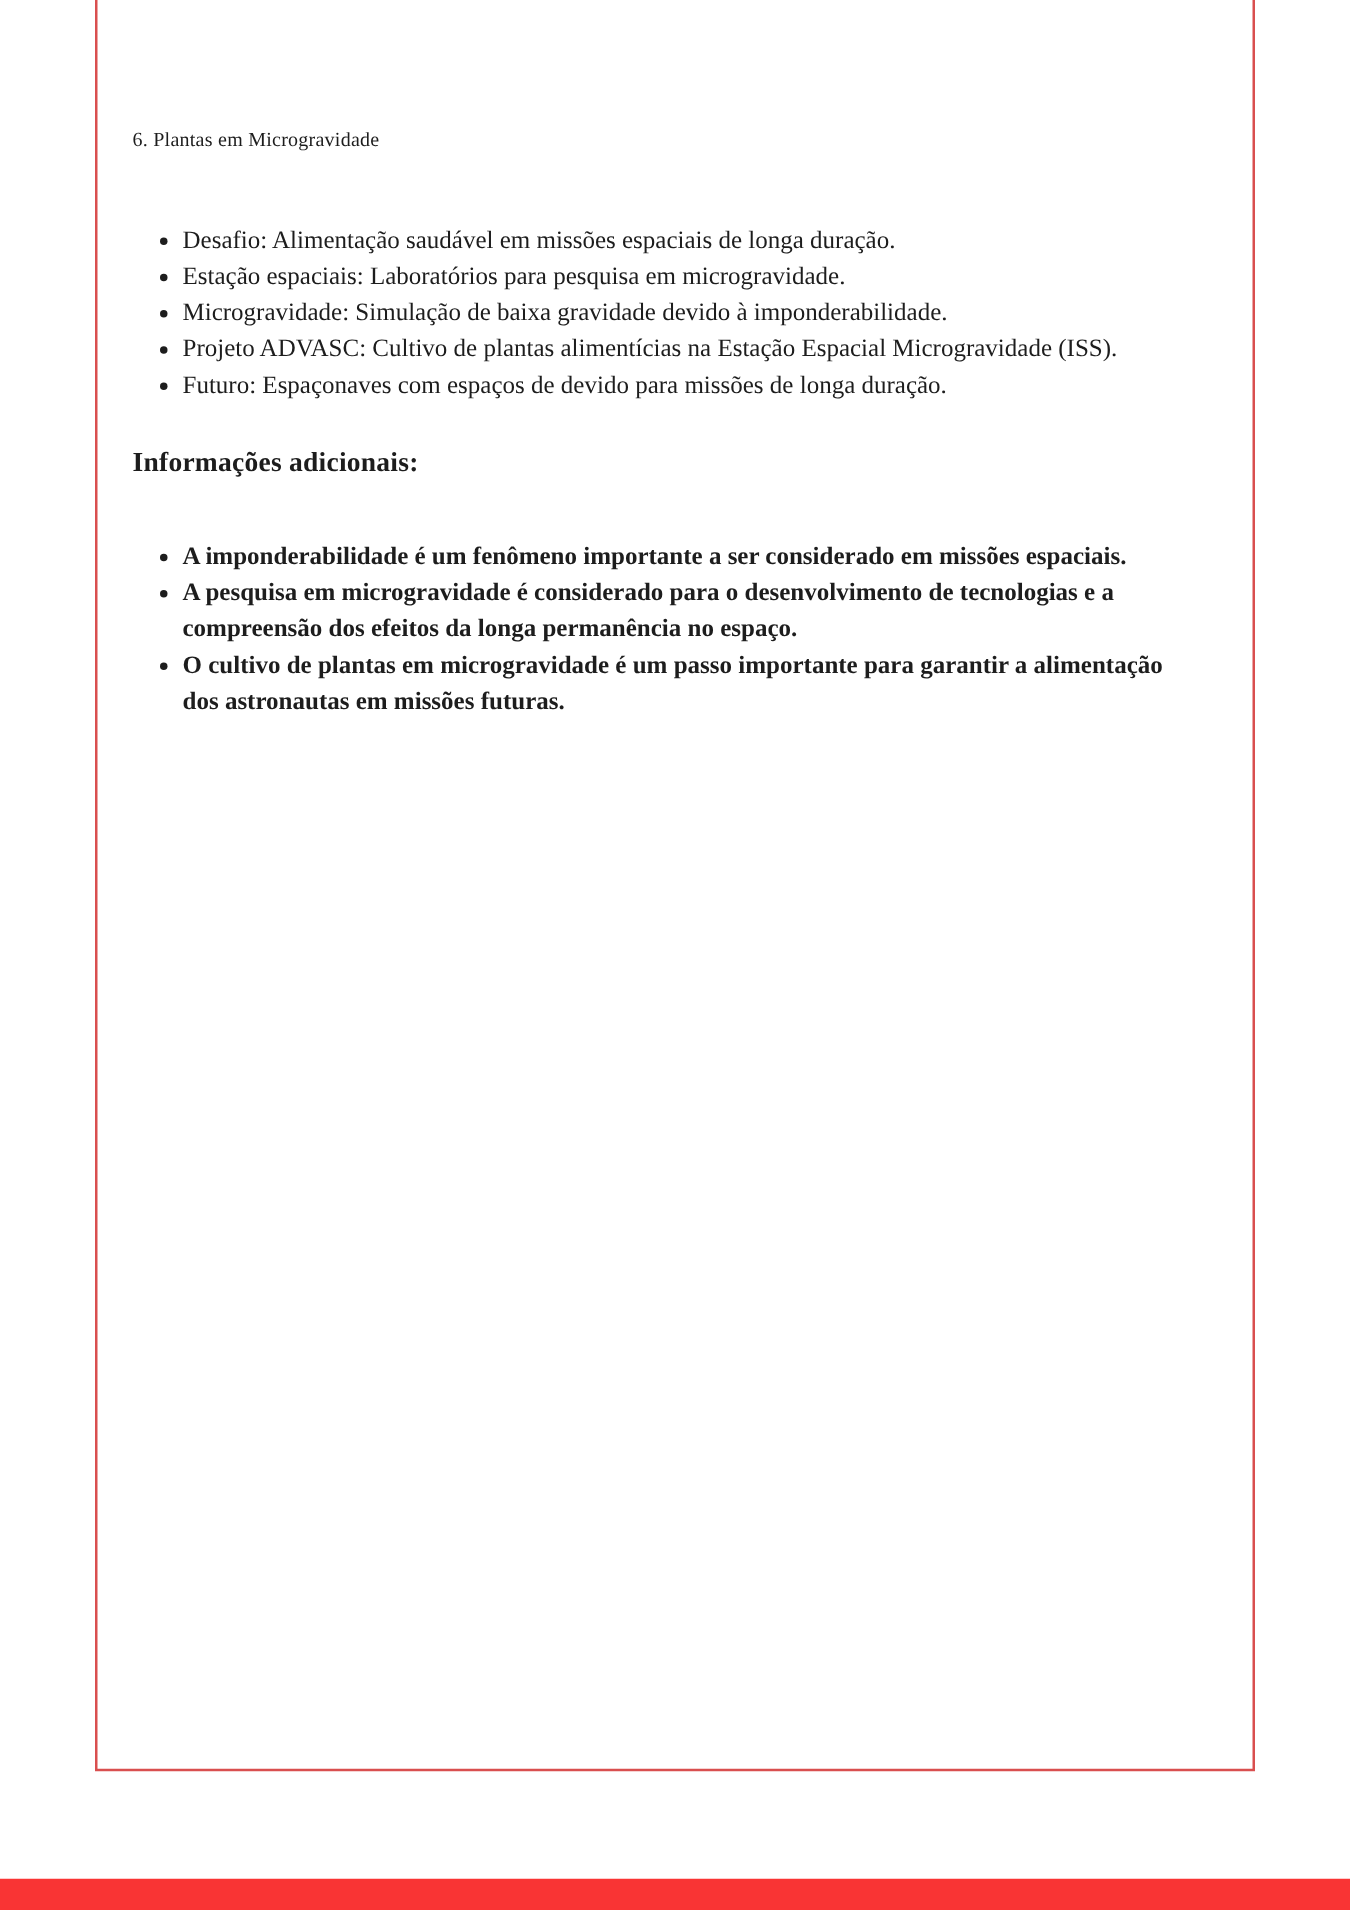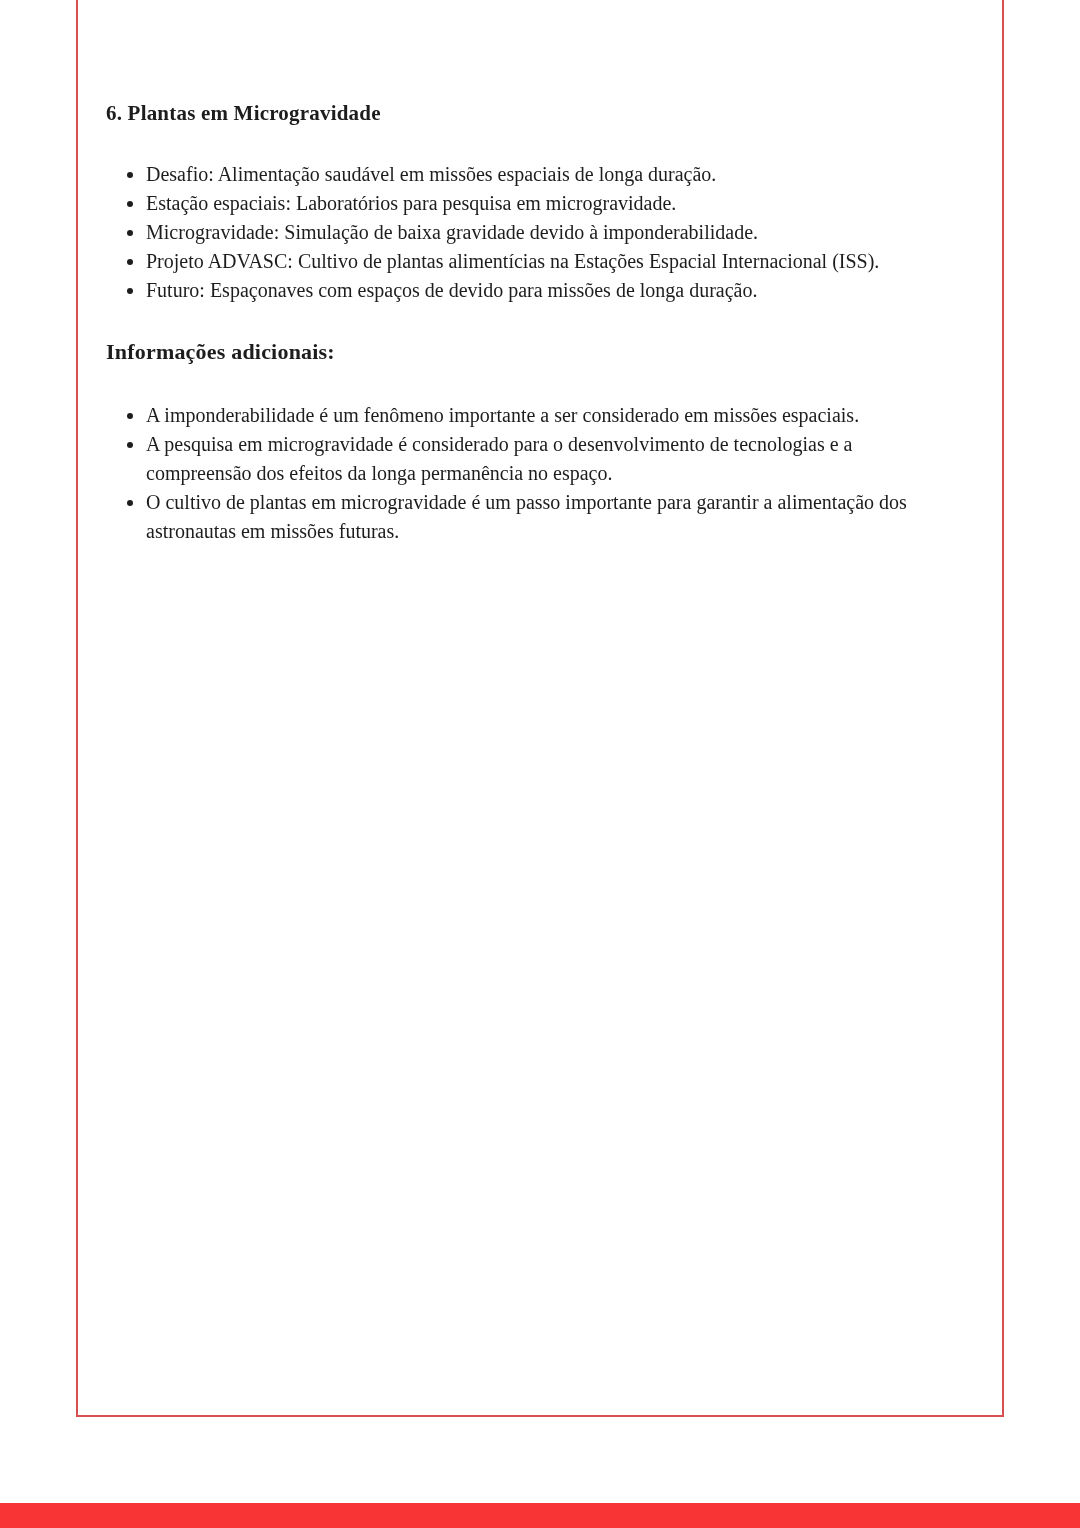--- a/index.html
+++ b/index.html
@@ -23,42 +23,42 @@
     top: -10px;
     width: 928px;
     height: 1427px;
     border: 2px solid var(--frame-border);
     background: #ffffff;
   }
   .content {
     padding: 106px 26px 0 28px;
   }
   h2.section-heading {
-    font-size: 21px;
+    font-size: 16px;
     line-height: 30px;
-    font-weight: bold;
+    font-weight: normal;
     color: var(--text);
     letter-spacing: 0.2px;
   }
   h3.sub-heading {
     font-size: 22px;
     line-height: 30px;
     font-weight: bold;
     color: var(--text);
     margin-top: 32px;
     letter-spacing: 0.2px;
     font-family: Liberation Serif, serif;
   }
   ul.bullet-list {
-    margin-top: 32px;
+    margin-top: 50px;
     padding-left: 40px;
     list-style: disc outside;
     max-width: 832px;
   }
-  ul.bullet-list.second { margin-top: 34px; }
+  ul.bullet-list.second { margin-top: 46px; font-weight: bold; }
   ul.bullet-list li {
     font-size: 20px;
     line-height: 29px;
     color: var(--text);
   }
   .footer-bar {
     position: absolute;
     left: 0;
     bottom: 0;
     width: 100%;
@@ -71,21 +71,21 @@
 
 <div class="page-frame">
   <div class="content">
 
     <h2 class="section-heading">6. Plantas em Microgravidade</h2>
 
     <ul class="bullet-list">
       <li>Desafio: Alimentação saudável em missões espaciais de longa duração.</li>
       <li>Estação espaciais: Laboratórios para pesquisa em microgravidade.</li>
       <li>Microgravidade: Simulação de baixa gravidade devido à imponderabilidade.</li>
-      <li>Projeto ADVASC: Cultivo de plantas alimentícias na Estações Espacial Internacional (ISS).</li>
+      <li>Projeto ADVASC: Cultivo de plantas alimentícias na Estação Espacial Microgravidade (ISS).</li>
       <li>Futuro: Espaçonaves com espaços de devido para missões de longa duração.</li>
     </ul>
 
     <h3 class="sub-heading">Informações adicionais:</h3>
 
     <ul class="bullet-list second">
       <li>A imponderabilidade é um fenômeno importante a ser considerado em missões espaciais.</li>
       <li>A pesquisa em microgravidade é considerado para o desenvolvimento de tecnologias e a compreensão dos efeitos da longa permanência no espaço.</li>
       <li>O cultivo de plantas em microgravidade é um passo importante para garantir a alimentação dos astronautas em missões futuras.</li>
     </ul>

